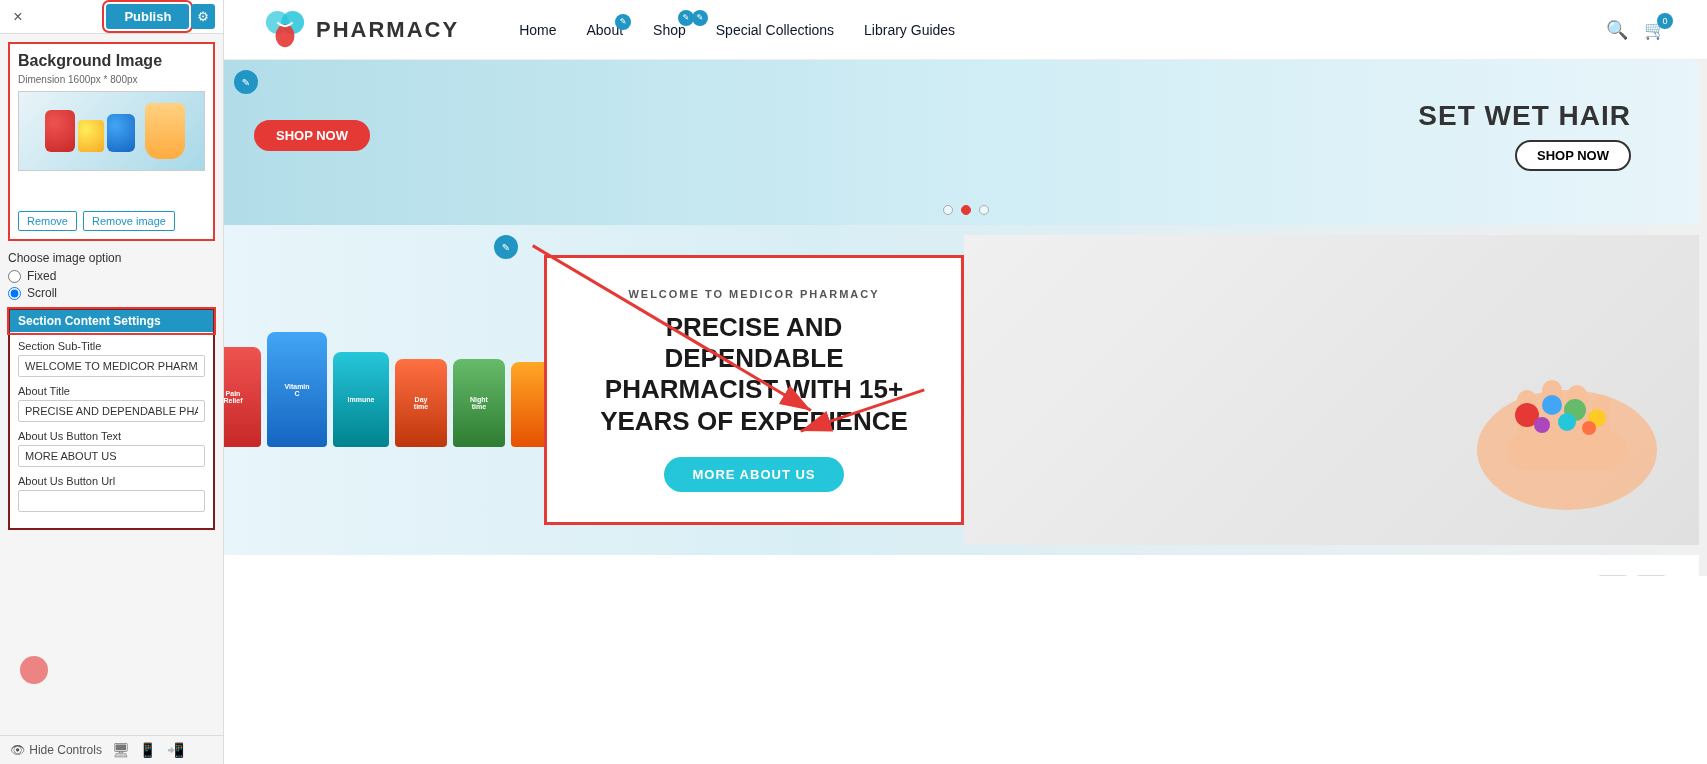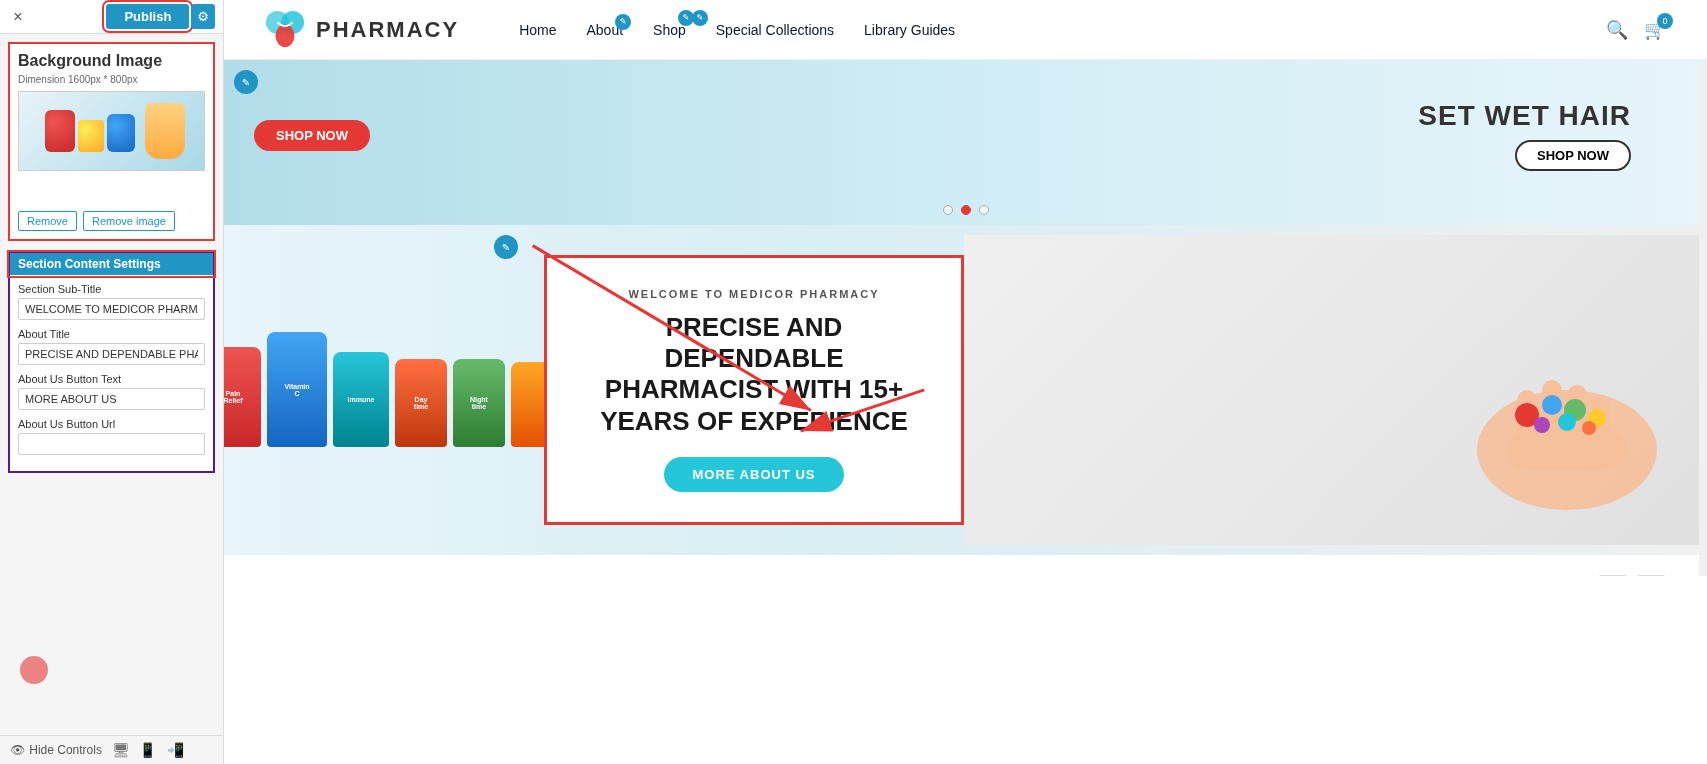--- a/index.html
+++ b/index.html
@@ -128,21 +128,21 @@
       font-size: 12px;
       color: #333;
       margin-bottom: 3px;
     }
 
     .radio-row input[type="radio"] {
       margin: 0;
     }
 
     .section-content-box {
-      border: 2px solid #4c1d95;
+      border: 2px solid #7f1d1d;
       padding: 8px;
       background: #fff;
       margin-top: 8px;
     }
 
     .section-content-header {
       background: #2196c4;
       color: #fff;
       font-size: 12px;
       font-weight: bold;
@@ -540,20 +540,31 @@
           <div style="width:28px;height:38px;background:radial-gradient(circle at 30% 30%,#42a5f5,#1565c0);border-radius:6px;"></div>
         </div>
         <div style="width:40px;height:56px;background:linear-gradient(180deg,#ffd180 0%,#ffab40 100%);border-radius:6px 6px 14px 14px;margin-left:4px;"></div>
       </div>
       <div class="btn-row">
         <button class="btn-small">Remove</button>
         <button class="btn-small">Remove image</button>
       </div>
     </div>
 
+    <div>
+      <div class="choose-image-label">Choose image option</div>
+      <div class="radio-row">
+        <input type="radio" name="img-option" id="fixed" style="">
+        <label for="fixed">Fixed</label>
+      </div>
+      <div class="radio-row">
+        <input type="radio" name="img-option" id="scroll" checked="" style="">
+        <label for="scroll">Scroll</label>
+      </div>
+    </div>
 
     <div class="section-content-box">
       <div class="section-content-header">Section Content Settings</div>
 
       <div class="field-label">Section Sub-Title</div>
       <input type="text" class="text-input" value="WELCOME TO MEDICOR PHARMACY" style="">
 
       <div class="field-label">About Title</div>
       <input type="text" class="text-input" value="PRECISE AND DEPENDABLE PHARMACI" style="">
 

